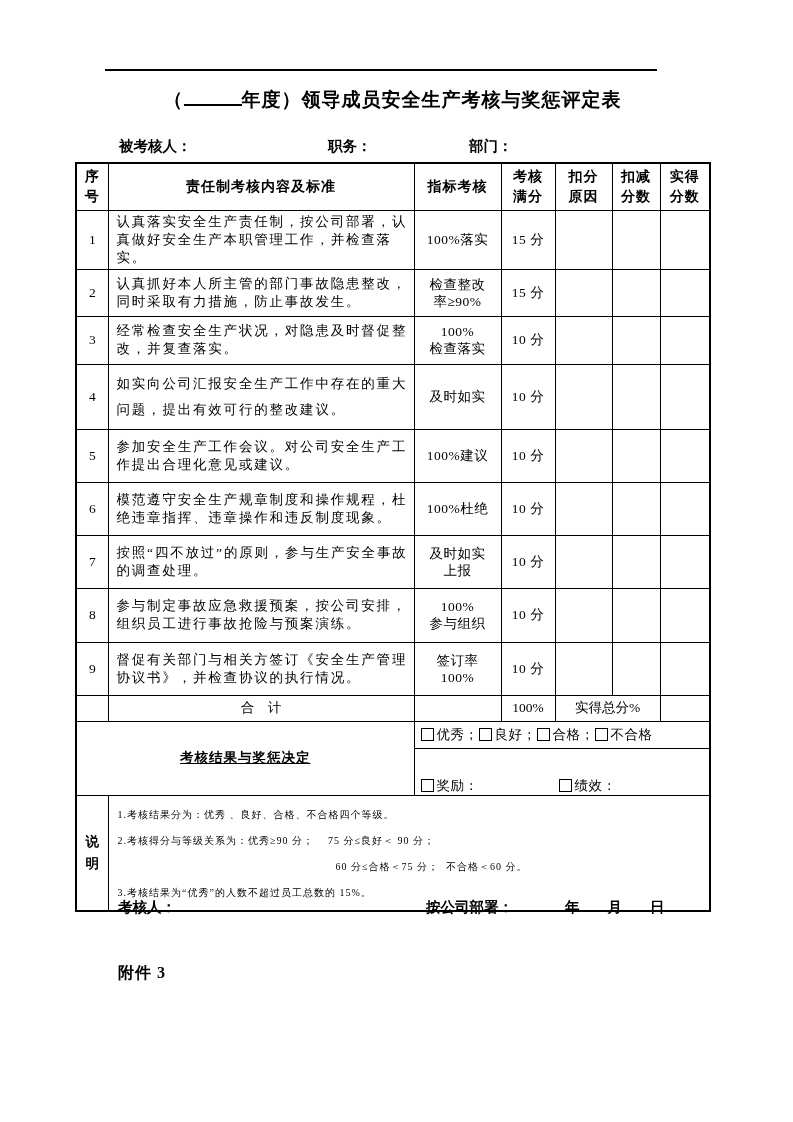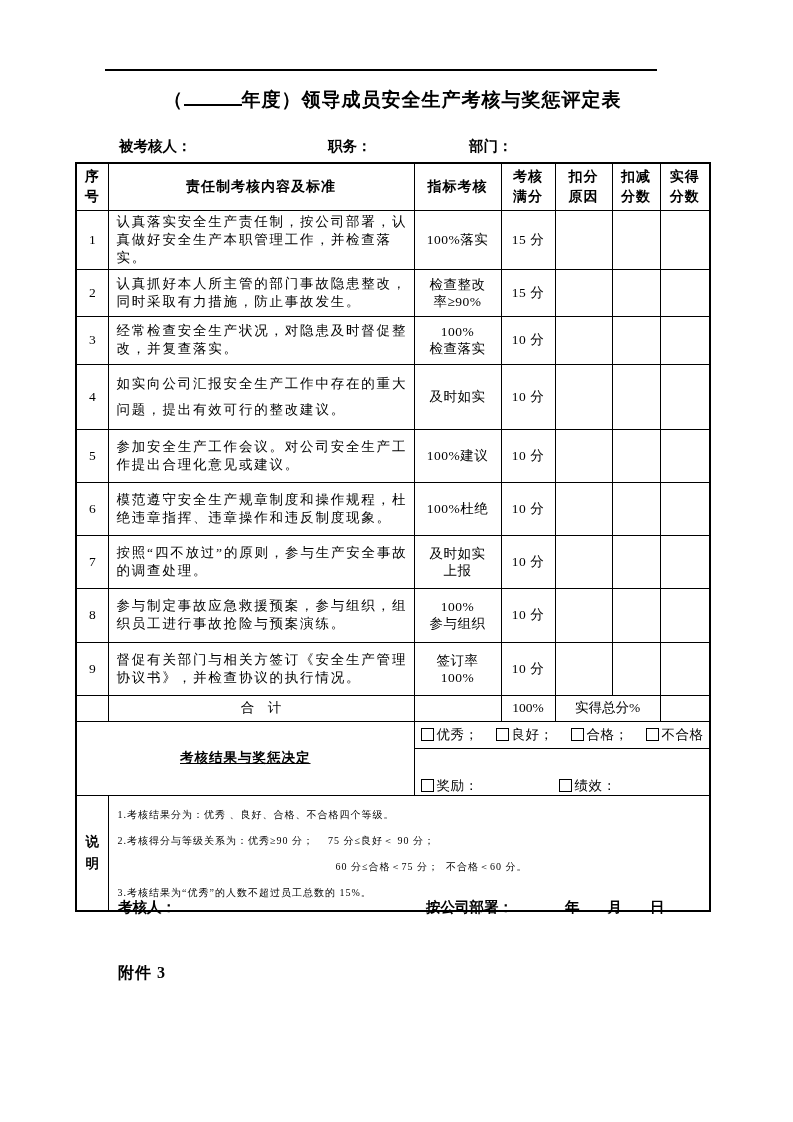--- a/index.html
+++ b/index.html
@@ -32,21 +32,21 @@
   table.main th { font-weight:bold; white-space:pre-line; line-height:20px;
                   font-size:14px; letter-spacing:1px; }
   .content-cell { text-align:left !important; padding:2px 5px 2px 8px !important;
                   letter-spacing:1.8px; line-height:18px; }
   .indicator-cell { white-space:pre-line; line-height:17px; letter-spacing:0.5px; }
   .score-cell { letter-spacing:0.5px; }
   .total-row td { font-weight:normal; }
   .total-label { white-space:pre; letter-spacing:0; }
   .result-label { font-weight:bold; font-size:14px; letter-spacing:1px;text-decoration:underline; }
   .options-cell { text-align:left !important; padding-left:6px !important; }
-  .options-line { display:flex; align-items:center; gap:17px; }
+  .options-line { display:flex; align-items:center; }
   .options-line.decisions { gap:80px;margin-top:28px; }
   .option { display:inline-flex; align-items:center; white-space:nowrap; letter-spacing:0.5px; }
   .checkbox { display:inline-block; width:11px; height:11px; border:1px solid #000;
               margin-right:3px; background:#fff; flex:none; }
   .notes-label { font-weight:bold; white-space:pre-line; line-height:22px; font-size:14px; }
   .notes-cell { text-align:left !important; padding:6px 4px 4px 9px !important; }
   .notes-line { white-space:pre-wrap; line-height:26px; letter-spacing:1px; font-size:10px; }
   .notes-line.indent { margin-left:218px; }
 
   .signature { position:absolute; top:897px; left:118px; font-size:14.5px;
@@ -161,21 +161,21 @@
     <td class="content-cell">按照“四不放过”的原则，参与生产安全事故的调查处理。</td>
     <td class="indicator-cell">及时如实
 上报</td>
     <td class="score-cell">10 分</td>
     <td></td>
     <td></td>
     <td></td>
   </tr>
   <tr style="height:54px">
     <td>8</td>
-    <td class="content-cell">参与制定事故应急救援预案，参与组织，组织员工进行事故抢险与预案演练。</td>
+    <td class="content-cell">参与制定事故应急救援预案，按公司安排，组织员工进行事故抢险与预案演练。</td>
     <td class="indicator-cell">100%
 参与组织</td>
     <td class="score-cell">10 分</td>
     <td></td>
     <td></td>
     <td></td>
   </tr>
   <tr style="height:53px">
     <td>9</td>
     <td class="content-cell">督促有关部门与相关方签订《安全生产管理协议书》，并检查协议的执行情况。</td>

